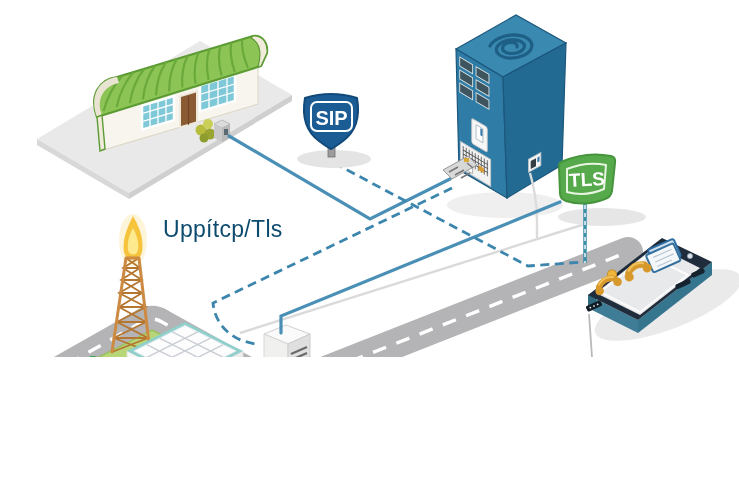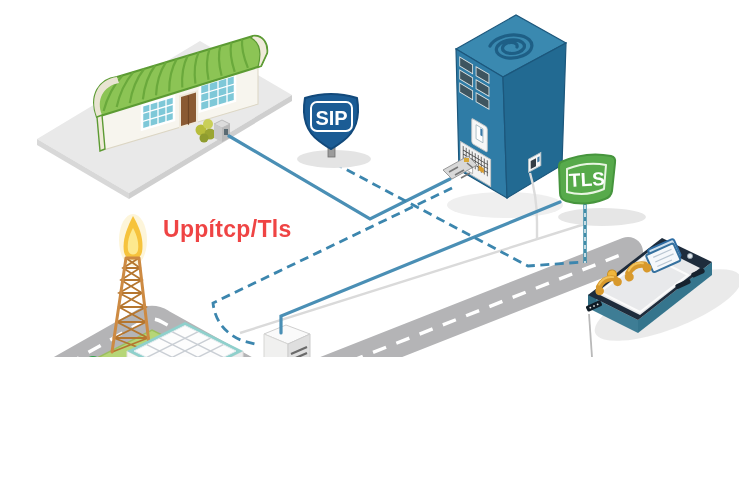--- a/index.html
+++ b/index.html
@@ -1,19 +1,19 @@
 <!DOCTYPE html>
 <html><head>
 <meta charset="utf-8">
 <style>
   html,body{margin:0;padding:0;background:#fff;}
   #stage{position:relative;width:739px;height:357px;background:#ffffff;overflow:hidden;
          font-family:"Liberation Sans",sans-serif;}
   #scene{position:absolute;left:0;top:0;}
-  .diagram-label{position:absolute;color:#ef4444;font-weight:700;letter-spacing:.3px;
+  .diagram-label{position:absolute;color:#0c4a6e;font-weight:400;letter-spacing:.3px;
                  font-family:"Liberation Sans",sans-serif;white-space:nowrap;}
   #label-transport{left:163px;top:216px;font-size:23px;}
   #label-media{left:542px;top:356px;font-size:25px;}
   svg text{font-family:"Liberation Sans",sans-serif;}
 </style>
 </head>
 <body>
 
 <div id="stage">
 <svg id="scene" width="739" height="493" viewBox="0 0 739 493">

